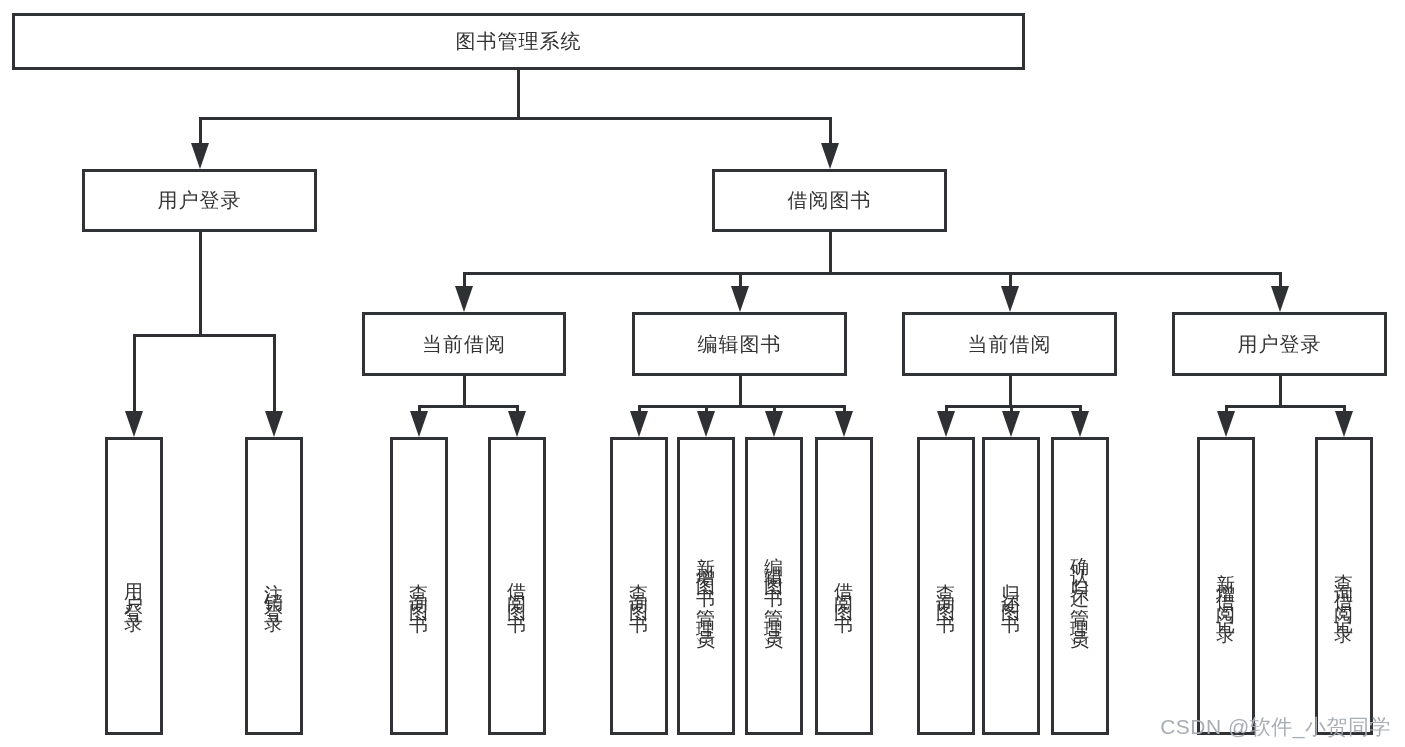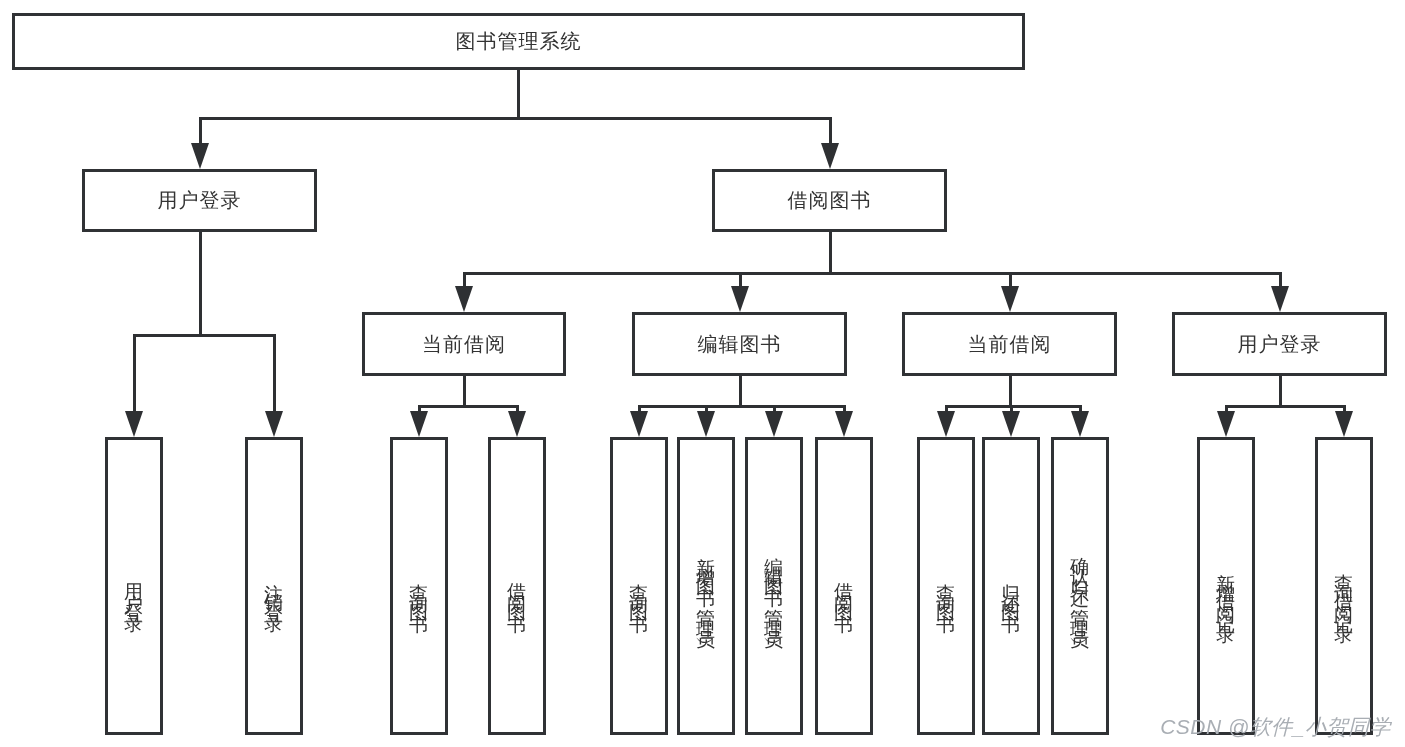--- a/index.html
+++ b/index.html
@@ -46,21 +46,20 @@
   }
   .watermark{
     position:absolute;
     right:14px;
     bottom:6px;
     font-size:21px;
     color:#a9aeb4;
     letter-spacing:0.5px;
     z-index:3;
     white-space:nowrap;
-    font-style:italic;
   }
 </style>
 </head>
 <body>
 
 <div class="stage">
   <div id="nodes-layer">
       <div class="node" style="left: 12px; top: 13px; width: 1013px; height: 57px;">图书管理系统</div>
       <div class="node" style="left: 82px; top: 169px; width: 235px; height: 63px;">用户登录</div>
       <div class="node" style="left: 712px; top: 169px; width: 235px; height: 63px;">借阅图书</div>

